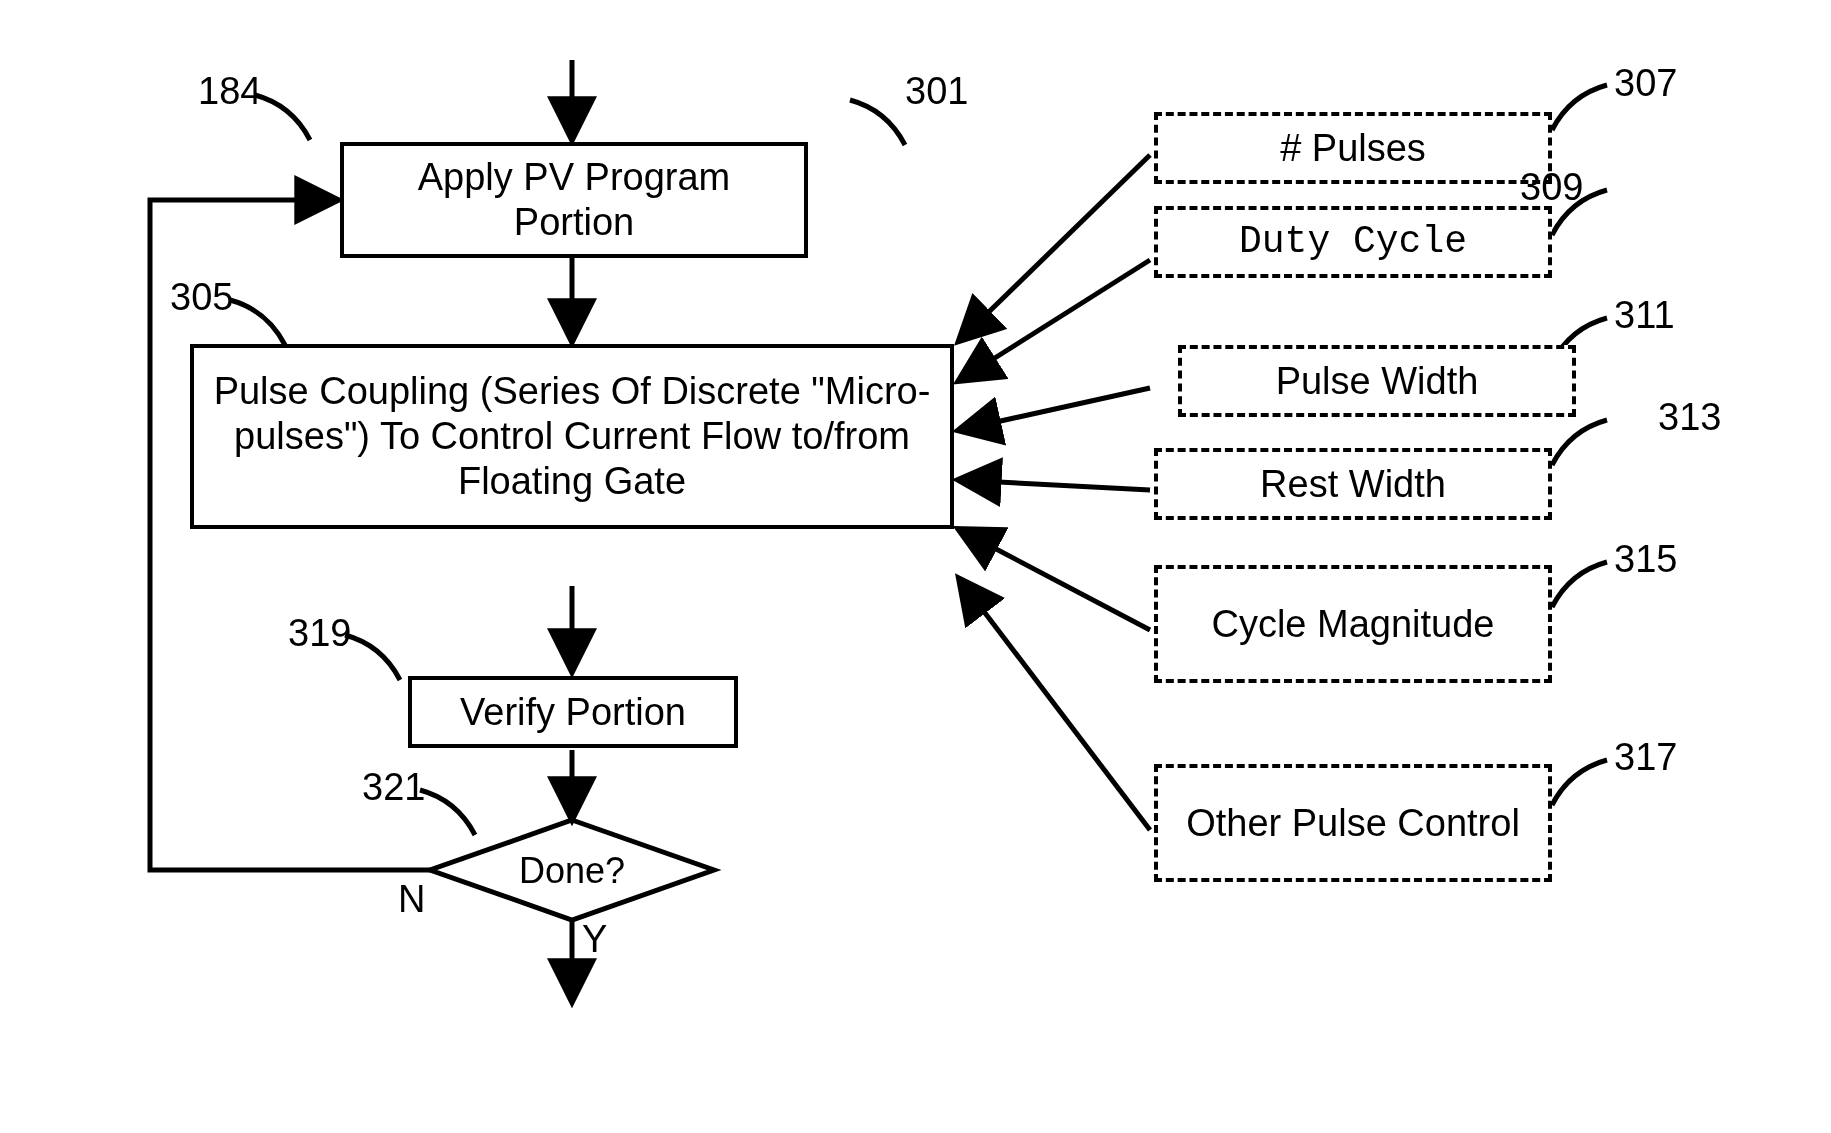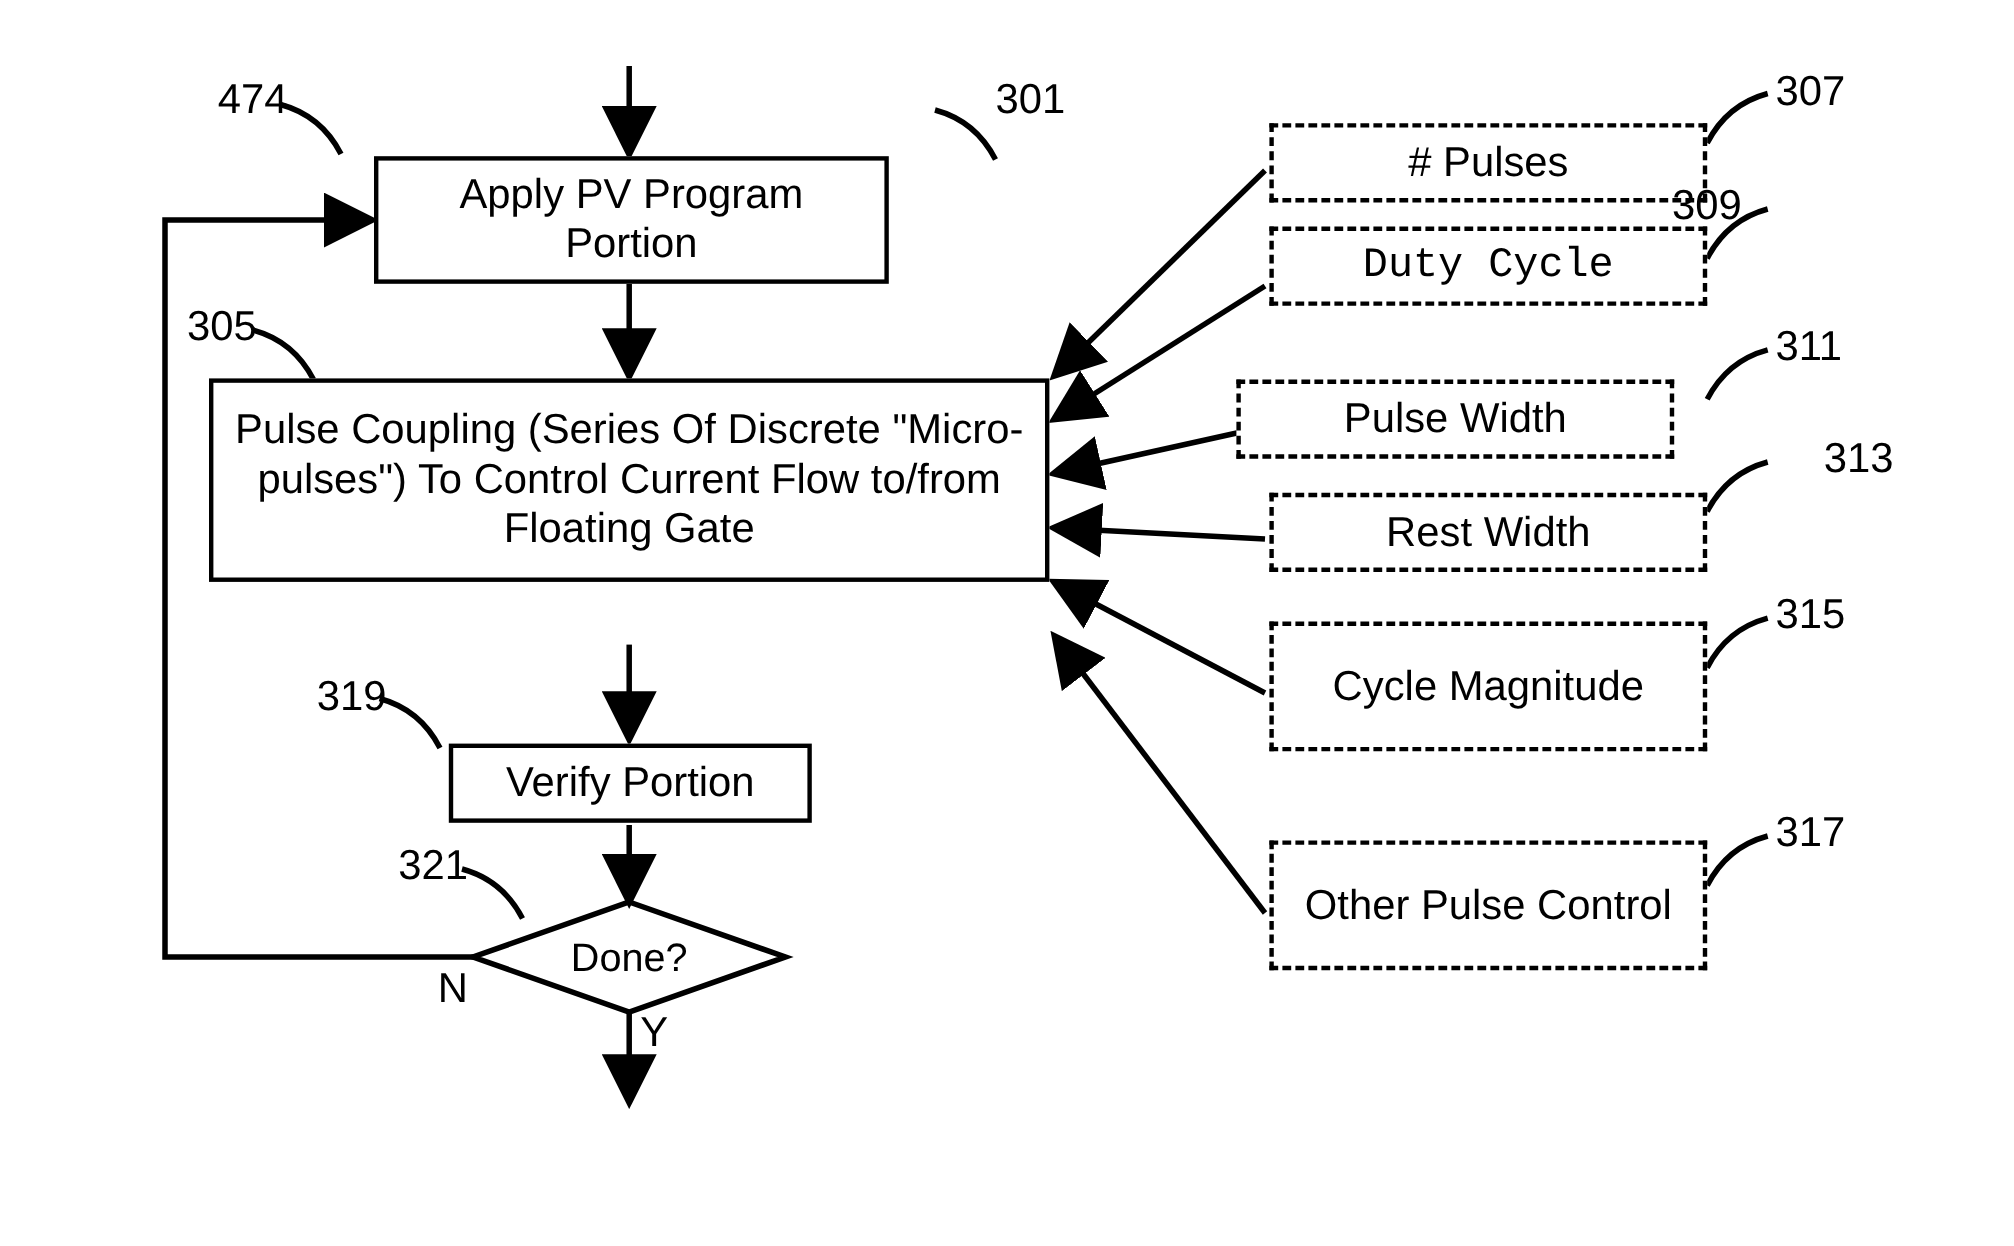--- a/index.html
+++ b/index.html
@@ -101,27 +101,27 @@
 <div class="node" style="left:190px; top:344px; width:764px; height:185px;">Pulse Coupling (Series Of Discrete "Micro-pulses") To Control Current Flow to/from Floating Gate</div>
 
 <div class="node" style="left:408px; top:676px; width:330px; height:72px;">Verify Portion</div>
 
 <div class="diamond-text" style="left:492px; top:850px;">Done?</div>
 <div class="label" style="left:398px; top:880px;">N</div>
 <div class="label" style="left:582px; top:920px;">Y</div>
 
 <div class="node dashed" style="left:1154px; top:112px; width:398px; height:72px;"># Pulses</div>
 <div class="node dashed" style="left:1154px; top:206px; width:398px; height:72px;font-family:Liberation Mono, monospace;">Duty Cycle</div>
-<div class="node dashed" style="left:1124px; top:345px; width:398px; height:72px;">Pulse Width</div>
+<div class="node dashed" style="left:1178px; top:345px; width:398px; height:72px;">Pulse Width</div>
 <div class="node dashed" style="left:1154px; top:448px; width:398px; height:72px;">Rest Width</div>
 <div class="node dashed" style="left:1154px; top:565px; width:398px; height:118px;">Cycle Magnitude</div>
 <div class="node dashed" style="left:1154px; top:764px; width:398px; height:118px;">Other Pulse Control</div>
 
 <div class="label" style="left:905px; top:72px;">301</div>
-<div class="label" style="left:198px; top:72px;">474</div>
+<div class="label" style="left:198px; top:72px;">184</div>
 <div class="label" style="left:170px; top:278px;">305</div>
 <div class="label" style="left:288px; top:614px;">319</div>
 <div class="label" style="left:362px; top:768px;">321</div>
 <div class="label" style="left:1614px; top:64px;">307</div>
 <div class="label" style="left:1520px; top:168px;">309</div>
 <div class="label" style="left:1614px; top:296px;">311</div>
 <div class="label" style="left:1614px; top:398px;margin-left:44px;">313</div>
 <div class="label" style="left:1614px; top:540px;">315</div>
 <div class="label" style="left:1614px; top:738px;">317</div>
 

